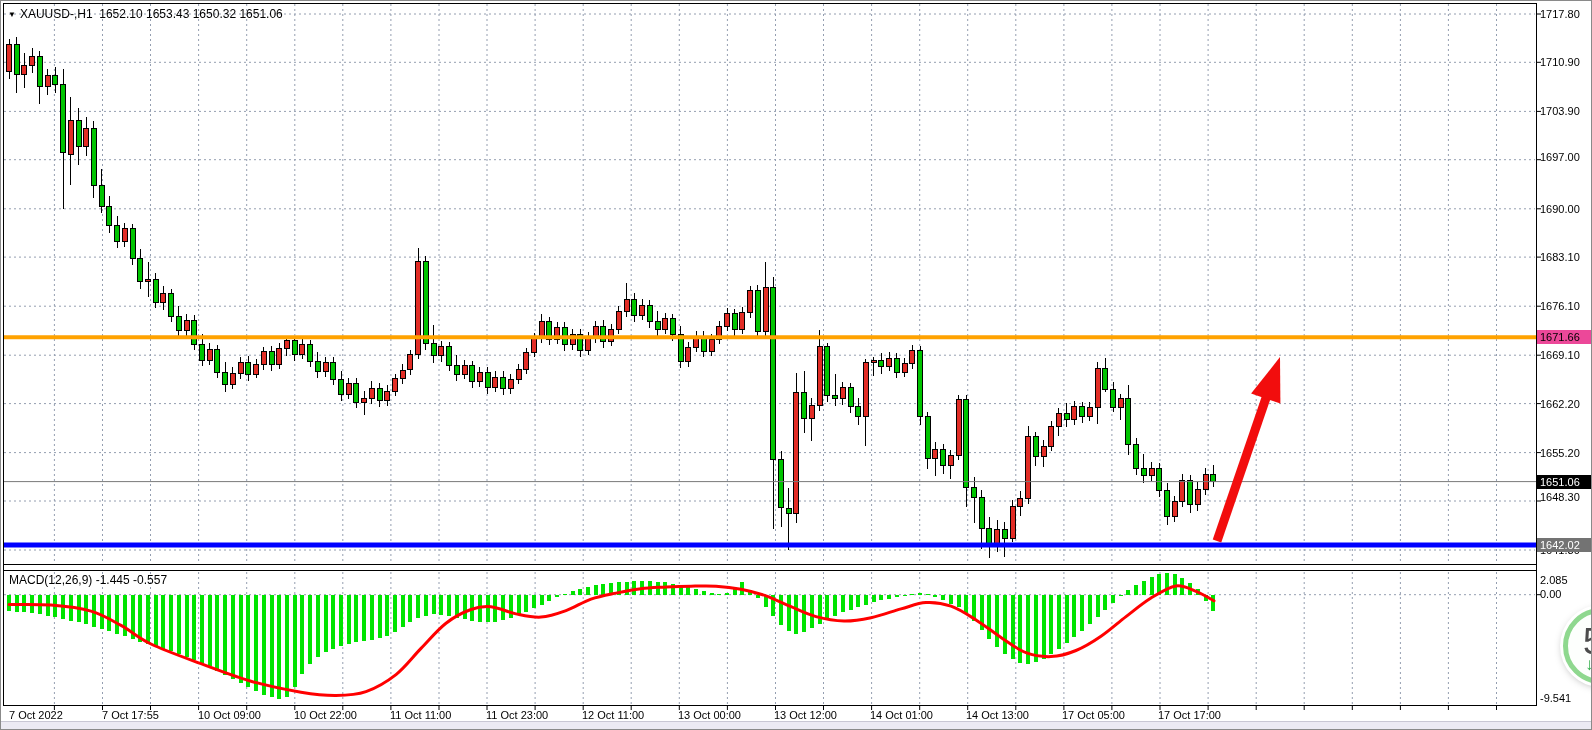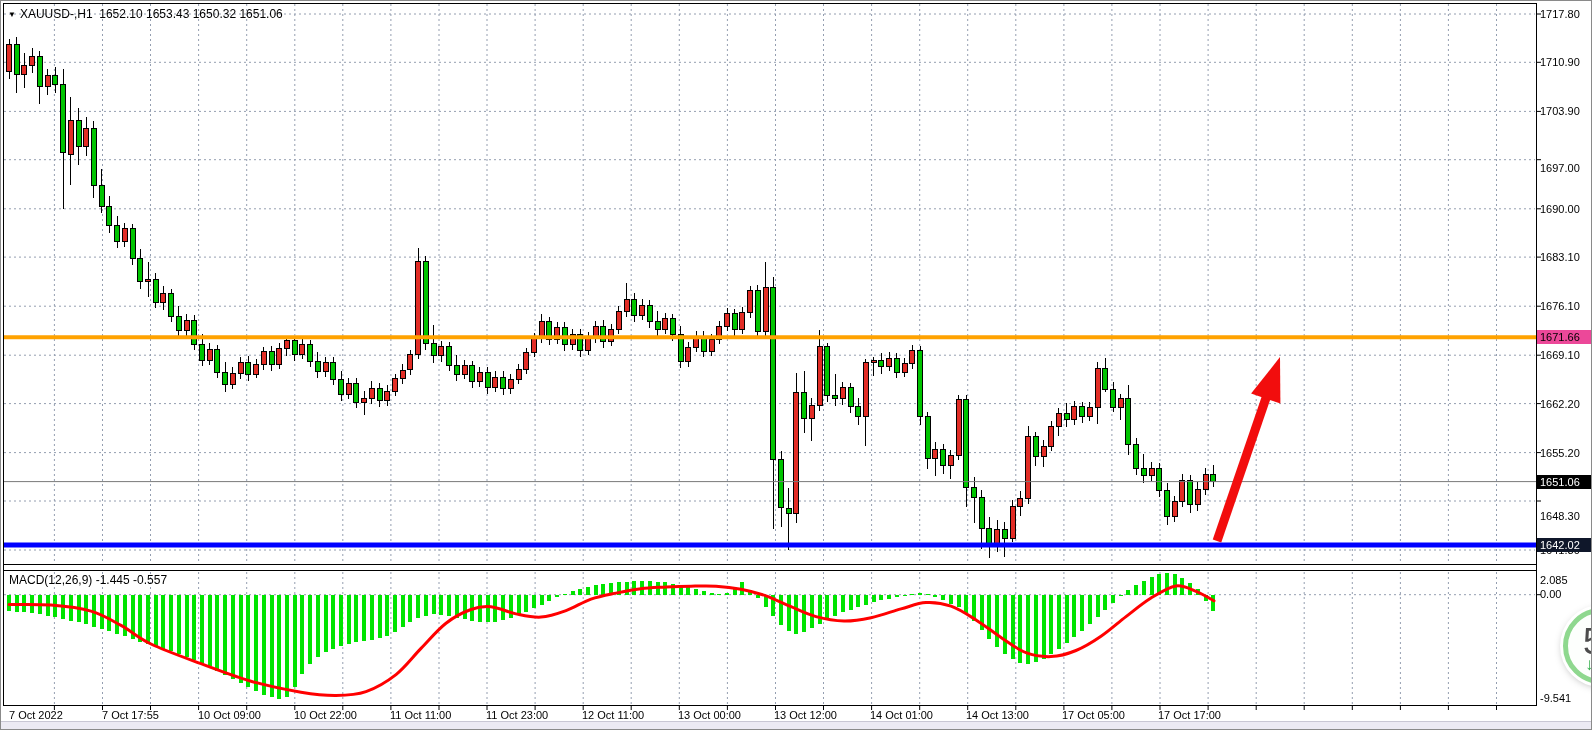--- a/index.html
+++ b/index.html
@@ -642,31 +642,31 @@
     </svg>
 
   <div class="chart-title"><span class="tri">▼</span><span>XAUUSD-,H1  1652.10 1653.43 1650.32 1651.06</span></div>
 
   <div class="macd-label">MACD(12,26,9) -1.445 -0.557</div>
 
   <div id="priceAxis">
       <div class="plabel" style="top: 6px;">1717.80</div>
       <div class="plabel" style="top: 54.3px;">1710.90</div>
       <div class="plabel" style="top: 103.4px;">1703.90</div>
-      <div class="plabel" style="top: 160px;">1697.00</div>
+      <div class="plabel" style="top: 149px;">1697.00</div>
       <div class="plabel" style="top: 200.8px;">1690.00</div>
       <div class="plabel" style="top: 249.1px;">1683.10</div>
       <div class="plabel" style="top: 298.2px;">1676.10</div>
       <div class="plabel" style="top: 347.2px;">1669.10</div>
       <div class="plabel" style="top: 395.6px;">1662.20</div>
       <div class="plabel" style="top: 444.6px;">1655.20</div>
-      <div class="plabel" style="top: 508px;">1648.30</div>
+      <div class="plabel" style="top: 489px;">1648.30</div>
       <div class="plabel" style="top: 542px;">1641.30</div>
       <div class="pbadge" style="top: 329.3px; background: #ec4899; color: rgb(0, 0, 0);">1671.66</div>
-      <div class="pbadge" style="top: 537px; background: #0f172a; color: rgb(255, 255, 255);">1642.02</div>
+      <div class="pbadge" style="top: 537px; background: #737373; color: rgb(255, 255, 255);">1642.02</div>
       <div class="pbadge" style="top: 473.6px; background: rgb(0, 0, 0); color: rgb(255, 255, 255);">1651.06</div>
     </div>
   <div id="timeAxis">
       <div class="tlabel" style="left: 8px;">7 Oct 2022</div>
       <div class="tlabel" style="left: 101px;">7 Oct 17:55</div>
       <div class="tlabel" style="left: 197px;">10 Oct 09:00</div>
       <div class="tlabel" style="left: 293px;">10 Oct 22:00</div>
       <div class="tlabel" style="left: 389px;">11 Oct 11:00</div>
       <div class="tlabel" style="left: 485px;">11 Oct 23:00</div>
       <div class="tlabel" style="left: 581px;">12 Oct 11:00</div>

